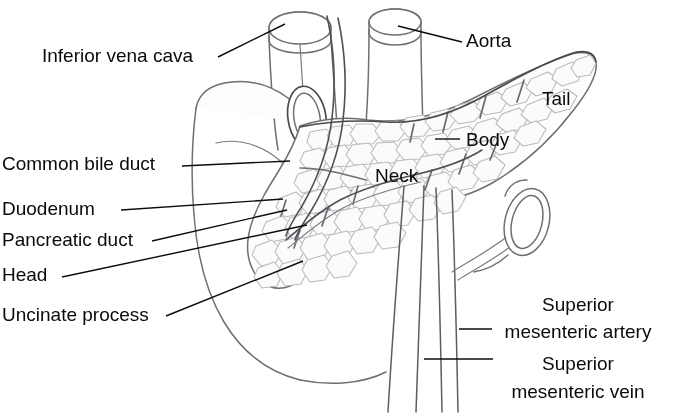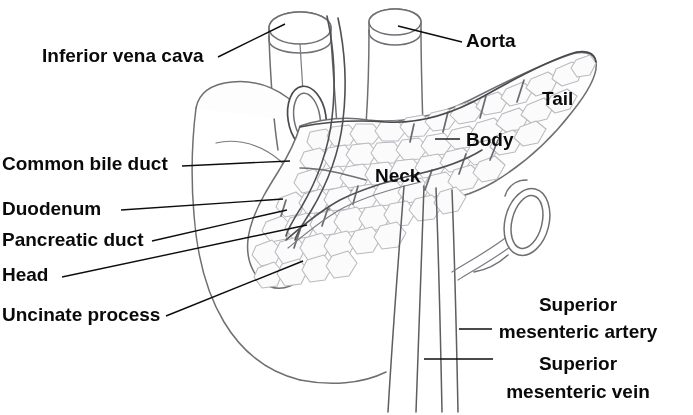--- a/index.html
+++ b/index.html
@@ -7,21 +7,20 @@
     padding: 0;
     background: #ffffff;
   }
   #page {
     position: relative;
     width: 693px;
     height: 415px;
     background: #ffffff;
     overflow: hidden;
     font-family: "Liberation Sans", sans-serif;
-    font-weight: bold;
   }
   svg.diagram {
     position: absolute;
     top: 0; left: 0;
     width: 693px;
     height: 415px;
     display: block;
   }
   .lbl {
     font-family: "Liberation Sans", sans-serif;

